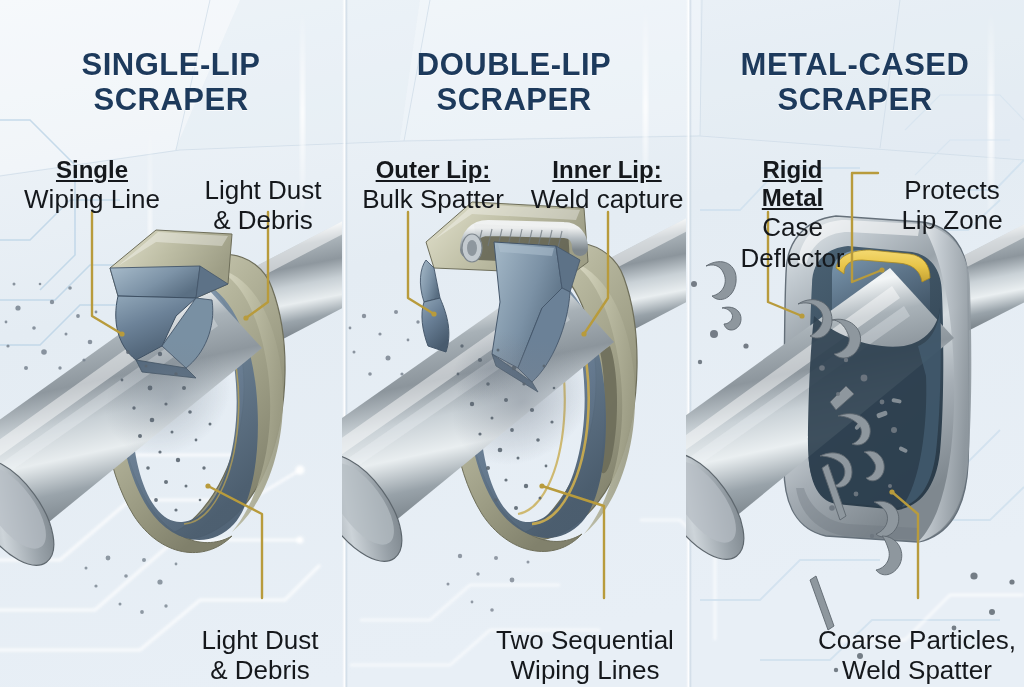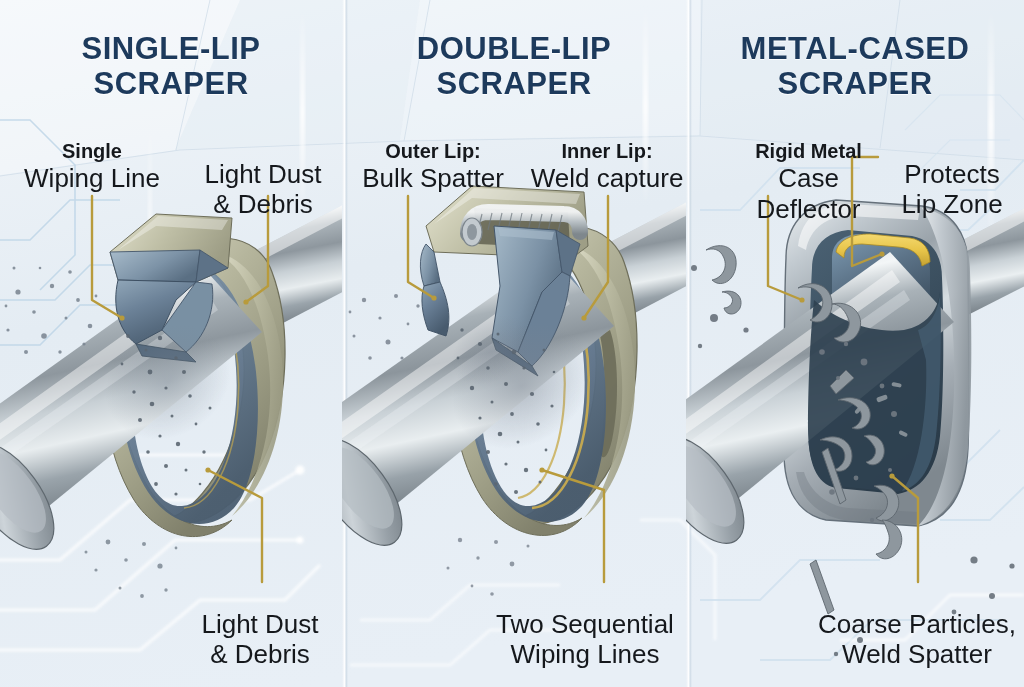--- a/index.html
+++ b/index.html
@@ -22,38 +22,38 @@
 
   
   .divider{
     position:absolute; top:0; bottom:0; width:6px;
     background:linear-gradient(90deg, rgba(183,199,212,.0), rgba(255,255,255,.95) 45%, rgba(190,206,220,.55) 70%, rgba(255,255,255,0));
   }
   .divider.d1{ left:342px; }
   .divider.d2{ left:686px; }
 
   
-  .panels{ position:absolute; inset:0; display:flex; }
+  .panels{ position:absolute; inset:0; display:flex;margin-top:16px; }
   .panel{ position:relative; width:342px; height:687px; }
   .panel.p2{ width:344px; }
   .panel.p3{ width:338px; }
 
   .panel-title{
     position:absolute; left:0; right:0; top:32px;
     text-align:center;
     font-size:31px; font-weight:bold; line-height:1.12;
     letter-spacing:.5px;
     color:#1d3a5c;
     text-shadow:0 1px 0 rgba(255,255,255,.8);
     white-space:pre-line;
   }
 
   
   .callout{ position:absolute; text-align:center; color:#15181c; line-height:1.17; }
-  .callout .hd{ display:block; font-weight:bold; font-size:20px; }
+  .callout .hd{ display:block; font-weight:bold; font-size:24px;text-decoration:underline; }
   .callout .sb{ display:block; font-weight:normal; font-size:26px; }
 
   
   .leaders{ position:absolute; inset:0; width:100%; height:100%; pointer-events:none; }
 
   
   .illus{ position:absolute; inset:0; width:100%; height:100%; }
 </style>
 </head>
 <body>
@@ -758,21 +758,21 @@
           <path d="M192 157 L166 157 L166 266 L196 254"></path>
           <path d="M232 582 L232 498 L206 476"></path>
         </g>
         <g fill="#b89b3c">
           <circle cx="116" cy="300" r="2.6"></circle>
           <circle cx="196" cy="254" r="2.6"></circle>
           <circle cx="206" cy="476" r="2.6"></circle>
         </g>
       </svg>
 
-      <div class="callout" style="left:16px; top:140px; width:166px;padding-left:47px;">
+      <div class="callout" style="left:0; top:140px; width:166px;padding-left:47px;">
         <span class="hd">Rigid Metal</span>
         <span class="sb">Case Deflector</span>
       </div>
 
       <div class="callout" style="left:196px; top:140px; width:140px; white-space:pre-line;">
         <span class="sb">Protects
 Lip Zone</span>
       </div>
 
       <div class="callout" style="left:128px; top:590px; width:206px; white-space:pre-line;">

